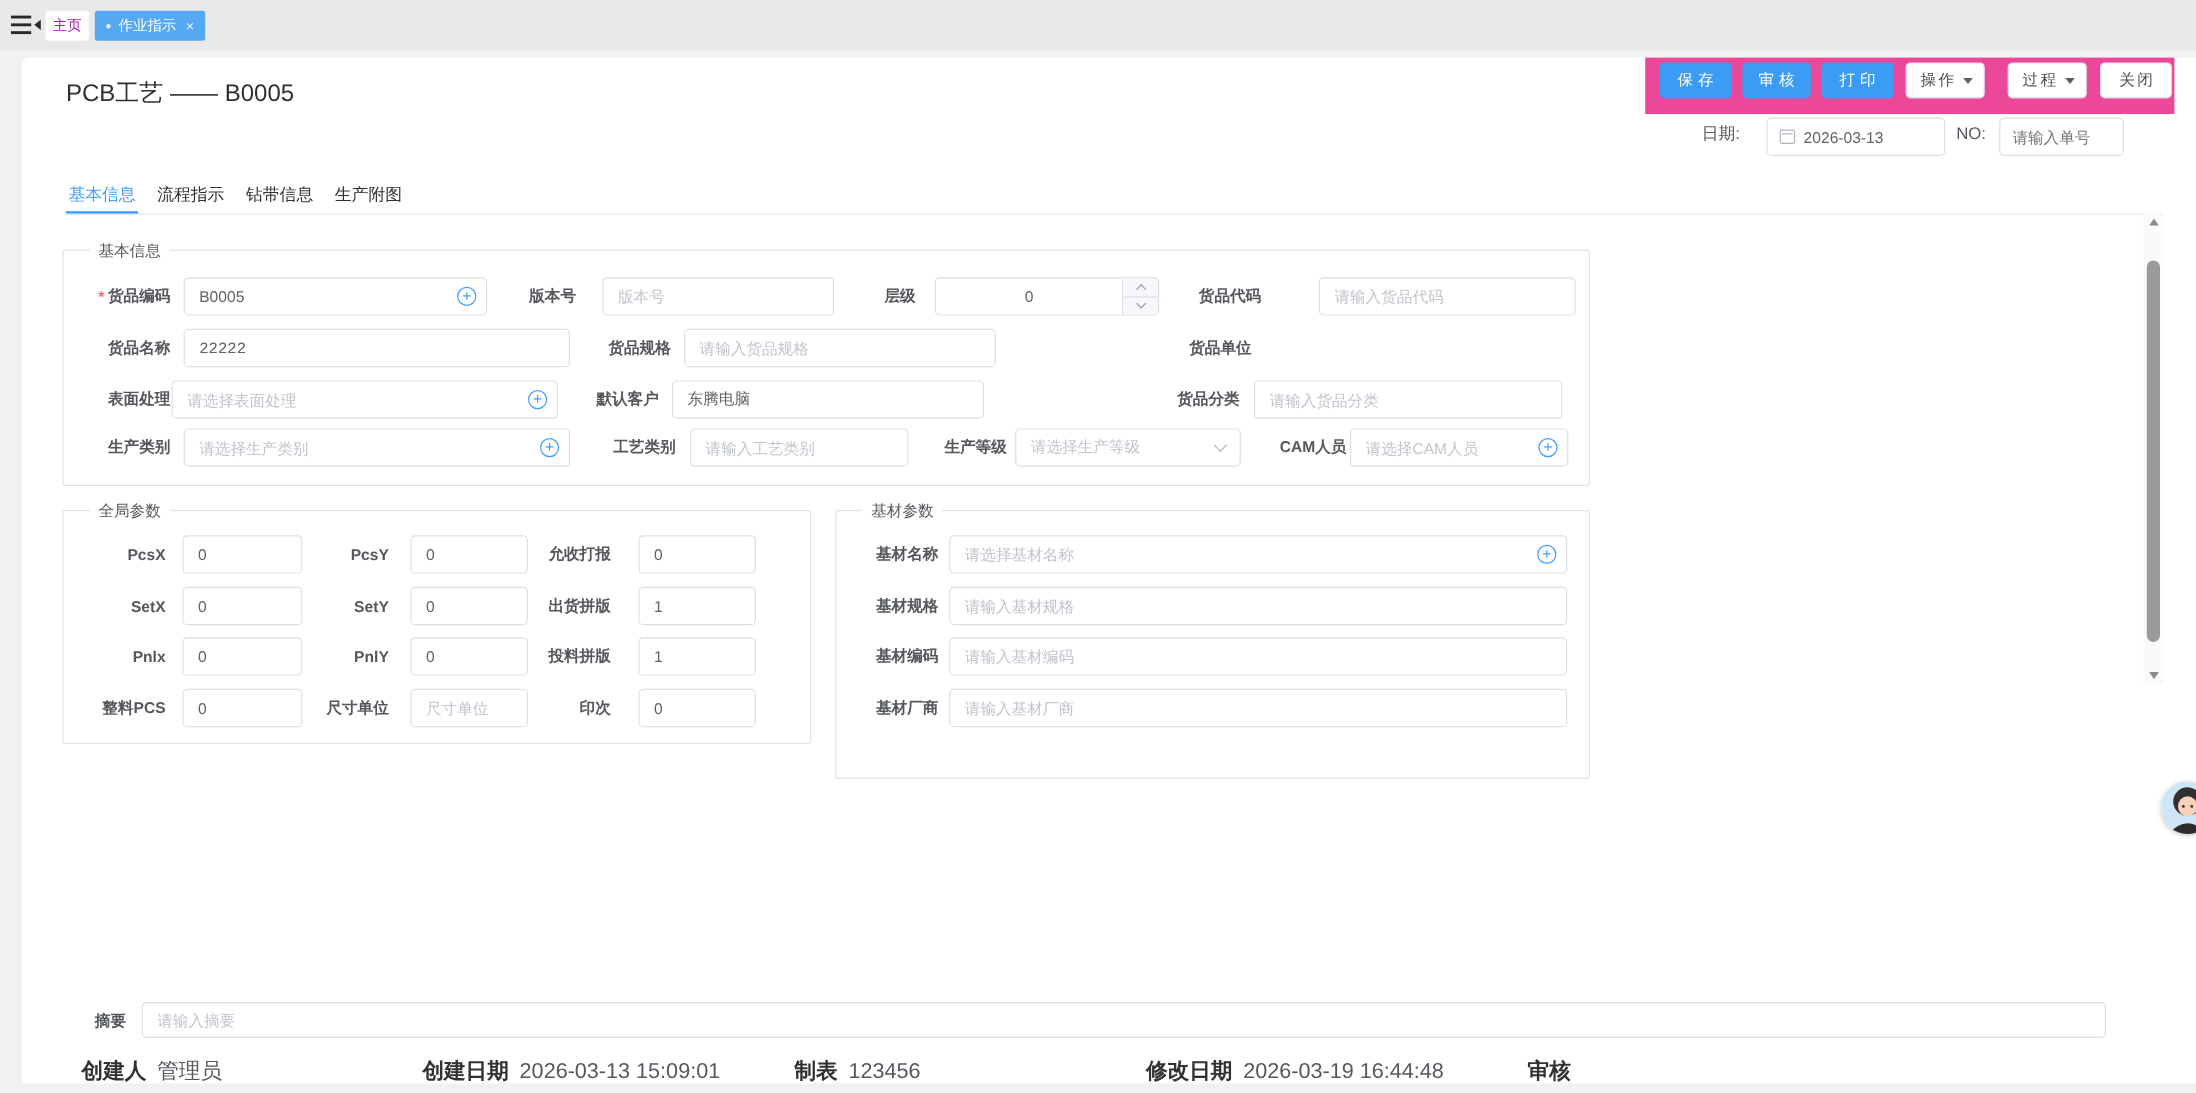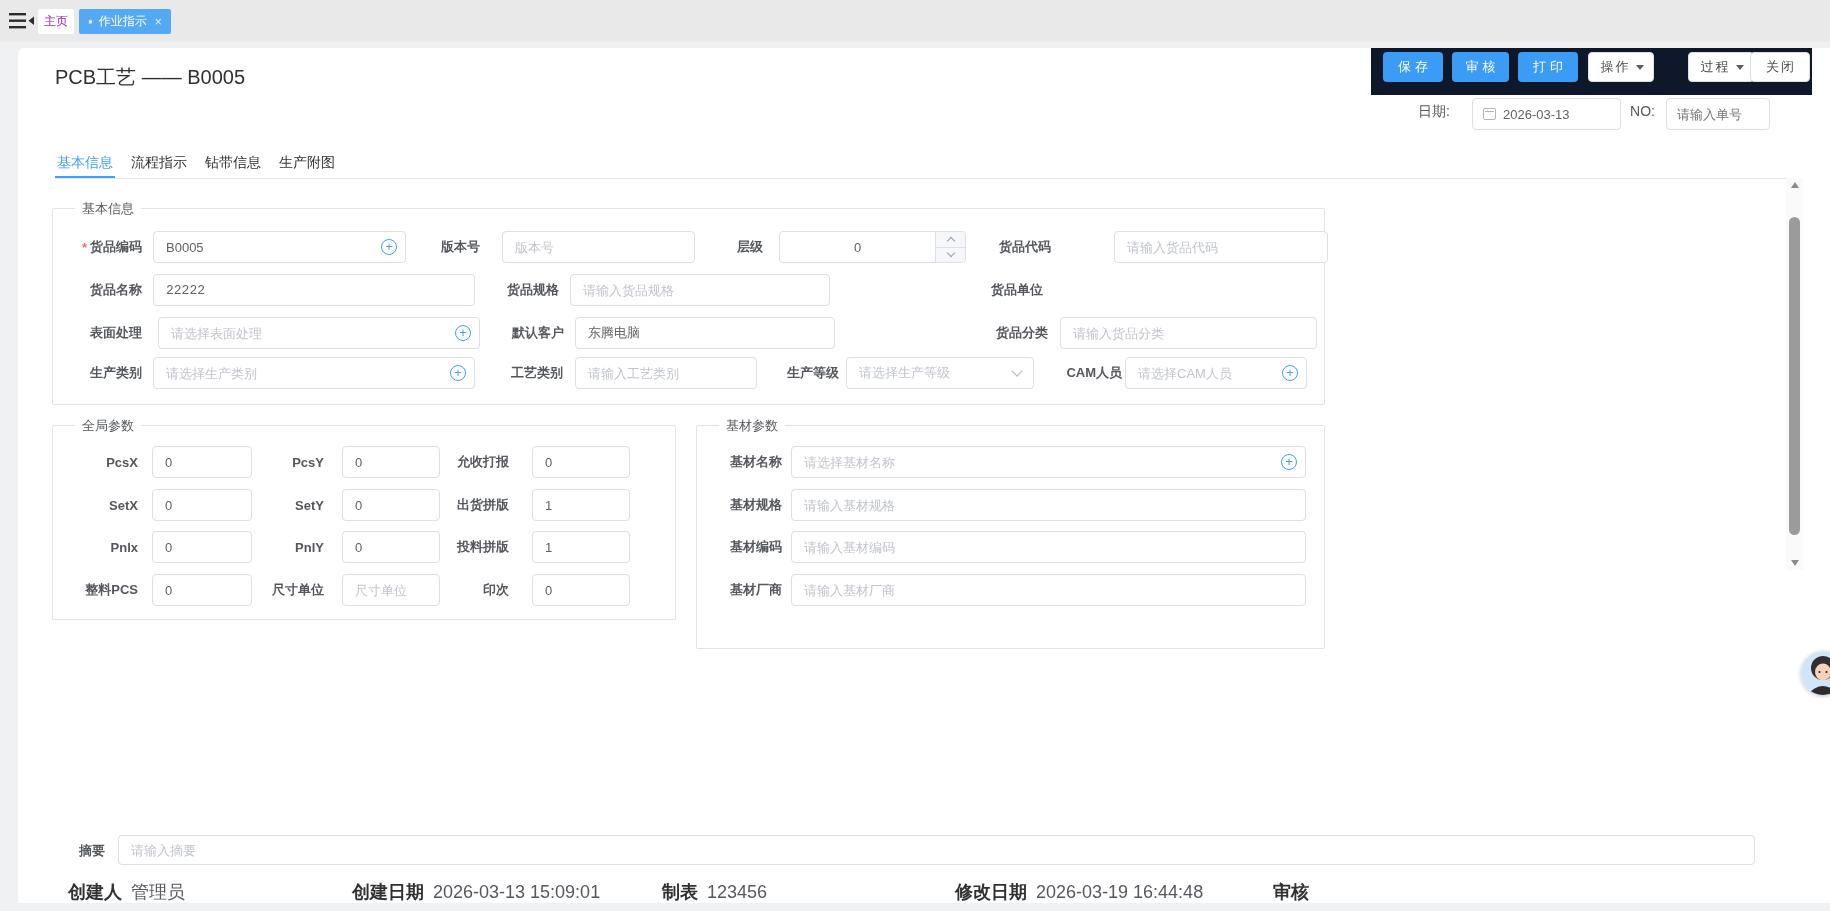--- a/index.html
+++ b/index.html
@@ -13,21 +13,21 @@
   .wintab.home { left:38px; width:36px; justify-content:center; background:#ffffff; color:#a21caf; }
   .wintab.active { left:79px; padding:0 9px; background:#55a8f2; color:#fff; }
   .wintab.active .dot { font-size:8px; margin-right:6px; line-height:1; }
   .wintab.active .tab-close { margin-left:8px; font-size:12px; color:#e8f3ff; cursor:pointer; }
 
   
   .card { position:absolute; left:18px; top:48px; width:1812px; height:855px; background:#ffffff; border-top-left-radius:6px; }
   .page-title { position:absolute; left:37px; top:16px; font-size:20px; color:#2d2f33; }
 
   
-  .toolband { position:absolute; left:1353px; top:0; width:441px; height:47px; background:#0f172a; }
+  .toolband { position:absolute; left:1353px; top:0; width:441px; height:47px; background:#ec4899; }
   .btn { position:absolute; top:4px; height:30px; border-radius:4px; font-size:13px; display:flex; align-items:center; justify-content:center; cursor:pointer; border:none; font-family:inherit; letter-spacing:4px; text-indent:4px; }
   .btn.primary { background:#3b9cf5; color:#fff; }
   .btn.plain { background:#fff; border:1px solid #dcdfe6; color:#4a4d52; letter-spacing:2px; text-indent:2px; }
   .caret { width:0; height:0; border-left:4px solid transparent; border-right:4px solid transparent; border-top:5px solid #5a5d62; margin-left:5px; }
 
   
   .hdr-label { position:absolute; top:55px; font-size:14px; color:#55585e; text-align:right; }
   .hdr-field { position:absolute; top:50px; height:32px; border:1px solid #dcdfe6; border-radius:4px; background:#fff; display:flex; align-items:center; padding:0 10px; }
   .hdr-field input { border:none; outline:none; width:100%; font-size:13px; color:#606266; background:transparent; font-family:inherit; }
   .cal-icon { width:13px; height:12px; border:1px solid #aeb3bc; border-radius:2px; margin-right:7px; position:relative; flex:0 0 auto; }
@@ -108,21 +108,21 @@
   <div class="page-title">PCB工艺 —— B0005</div>
 
   <div class="toolband">
     <button class="btn primary" style="left:12px;width:60px;">保存</button>
     <button class="btn primary" style="left:81px;width:57px;">审核</button>
     <button class="btn primary" style="left:147px;width:60px;">打印</button>
     <button class="btn plain" style="left:217px;width:66px;">
       <span>操作</span>
       <span class="caret"></span>
     </button>
-    <button class="btn plain" style="left:317px;width:66px;">
+    <button class="btn plain" style="left:302px;width:66px;">
       <span>过程</span>
       <span class="caret"></span>
     </button>
     <button class="btn plain" style="left:379px;width:60px;">关闭</button>
   </div>
 
   <div class="hdr-label" style="left:1384px;width:48px;">日期:</div>
   <div class="hdr-field" style="left:1454px;width:149px;">
     <span class="cal-icon"></span>
     <input value="2026-03-13" style="">
@@ -161,40 +161,40 @@
         <span class="spinner">
           <span class="spin up">
               <i class="arr u"></i>
             </span>
           <span class="spin">
               <i class="arr d"></i>
             </span>
         </span>
       </div>
       <span class="lbl" style="width:85px;">货品代码</span>
-      <div class="field" style="width:254px;margin-left:23px;padding-left:40px;">
+      <div class="field" style="width:254px;margin-left:8px;padding-left:40px;">
         <input placeholder="请输入货品代码" style="">
       </div>
     </div>
 
     <div class="frow" style="top:65px;">
       <span class="lbl" style="width:89px;">货品名称</span>
       <div class="field" style="width:322px;margin-left:11px;font-family:Liberation Mono, monospace;">
         <input value="22222" style="">
       </div>
       <span class="lbl" style="width:84px;">货品规格</span>
       <div class="field" style="width:260px;margin-left:11px;">
         <input placeholder="请输入货品规格" style="">
       </div>
       <span class="lbl" style="width:213px;">货品单位</span>
     </div>
 
     <div class="frow" style="top:108px;">
       <span class="lbl" style="width:89px;">表面处理</span>
-      <div class="field" style="width:322px;margin-left:16px;">
+      <div class="field" style="width:322px;margin-left:1px;">
         <input placeholder="请选择表面处理" style="">
         <span class="circle-plus">+</span>
       </div>
       <span class="lbl" style="width:84px;">默认客户</span>
       <div class="field" style="width:260px;margin-left:11px;">
         <input value="东腾电脑" style="">
       </div>
       <span class="lbl" style="width:213px;">货品分类</span>
       <div class="field" style="width:257px;margin-left:12px;">
         <input placeholder="请输入货品分类" style="">

